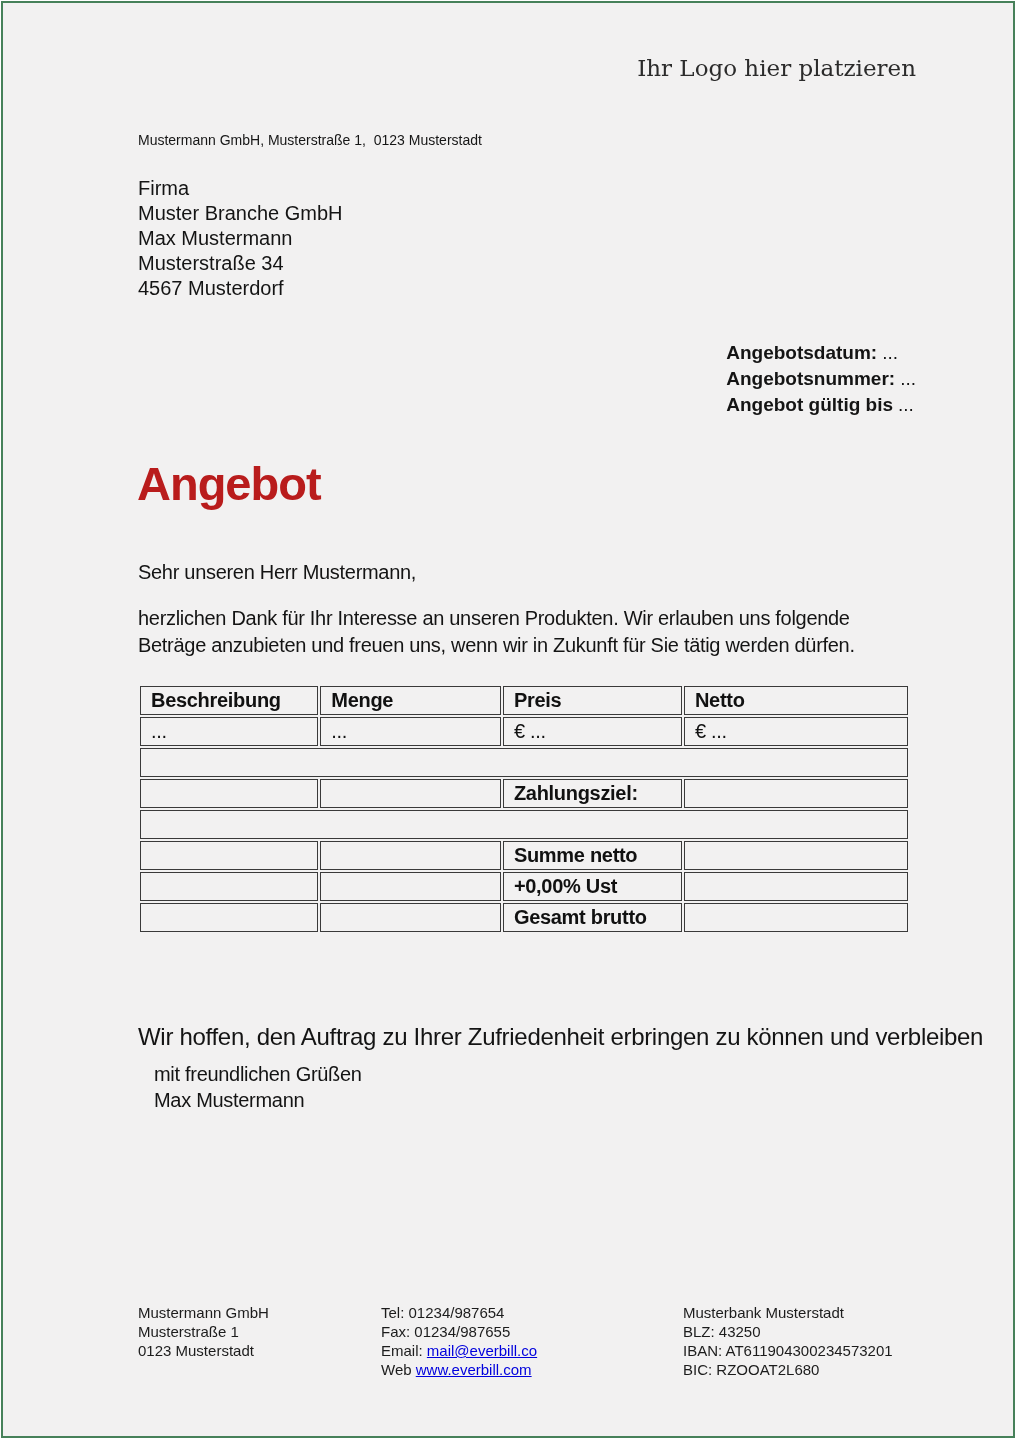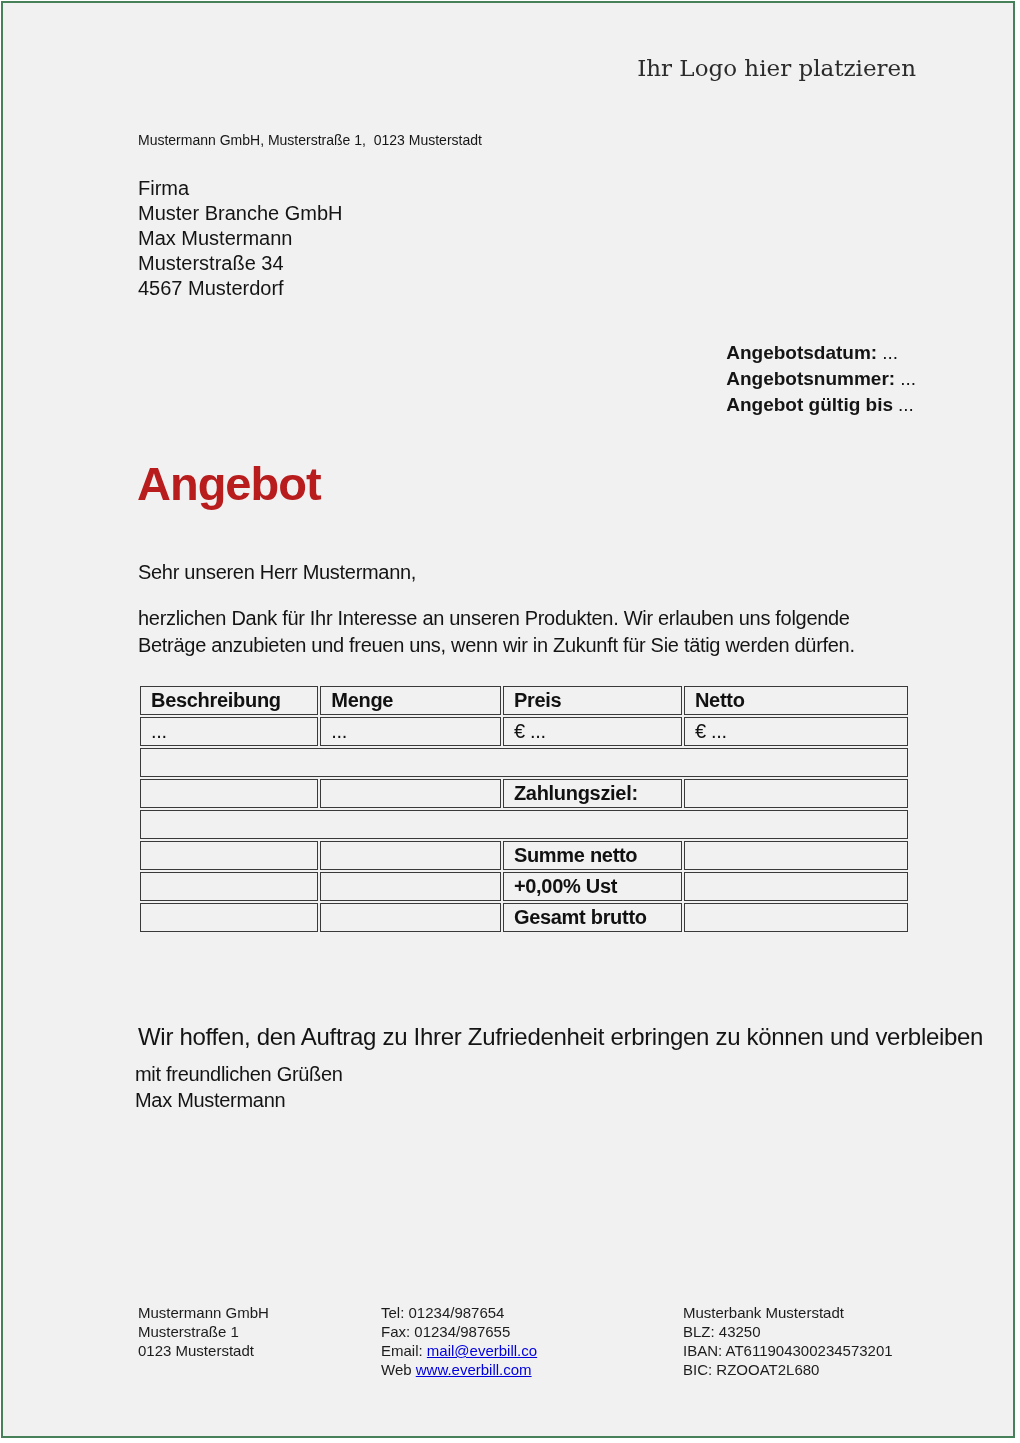--- a/index.html
+++ b/index.html
@@ -39,21 +39,21 @@
   }
   .meta .lbl{font-weight:700;}
   .meta .val{margin-left:5px;}
   .title{
     top:454px;left:134px;font-size:47px;font-weight:700;letter-spacing:-1px;color:#b91c1c;
     line-height:1.15;
   }
   .salutation{top:558px;left:135px;font-size:20px;}
   .intro{top:602px;left:135px;font-size:20px;line-height:27px;white-space:nowrap;}
   .hope{top:1012px;left:135px;font-size:24px;white-space:nowrap;margin-top:8px;}
-  .regards{top:1059px;left:132px;font-size:20px;line-height:25.5px;}
+  .regards{top:1059px;left:151px;font-size:20px;line-height:25.5px;}
 
   table.doc-table{
     position:absolute;top:681px;left:135px;width:772px;
     border-collapse:separate;border-spacing:2px;table-layout:fixed;
   }
   table.doc-table td{
     border:1px solid #3a3a3a;height:27px;padding:0 4px 0 10px;
     font-size:20px;vertical-align:middle;overflow:hidden;white-space:nowrap;
     letter-spacing:-0.3px;color:#111;
   }

